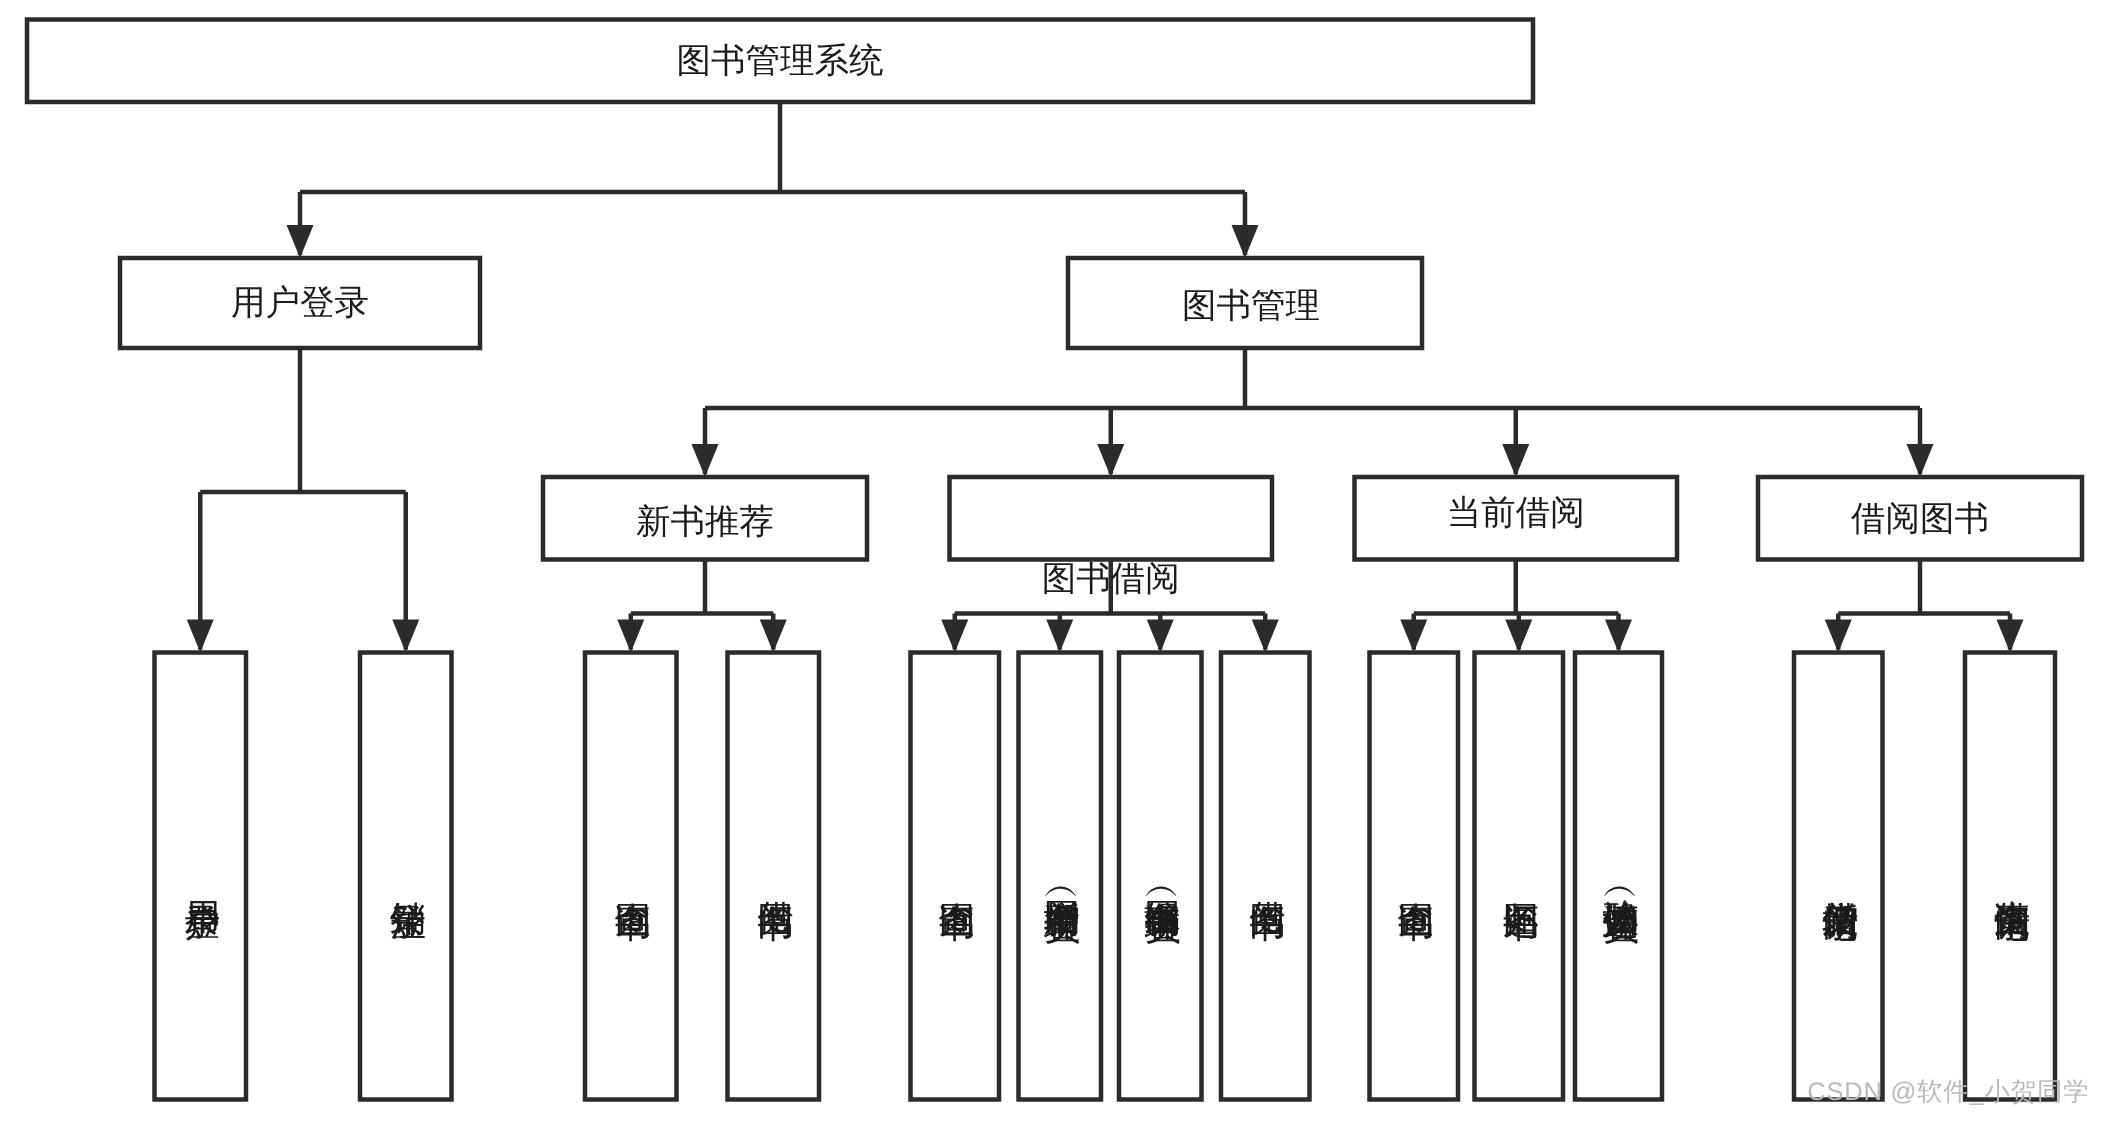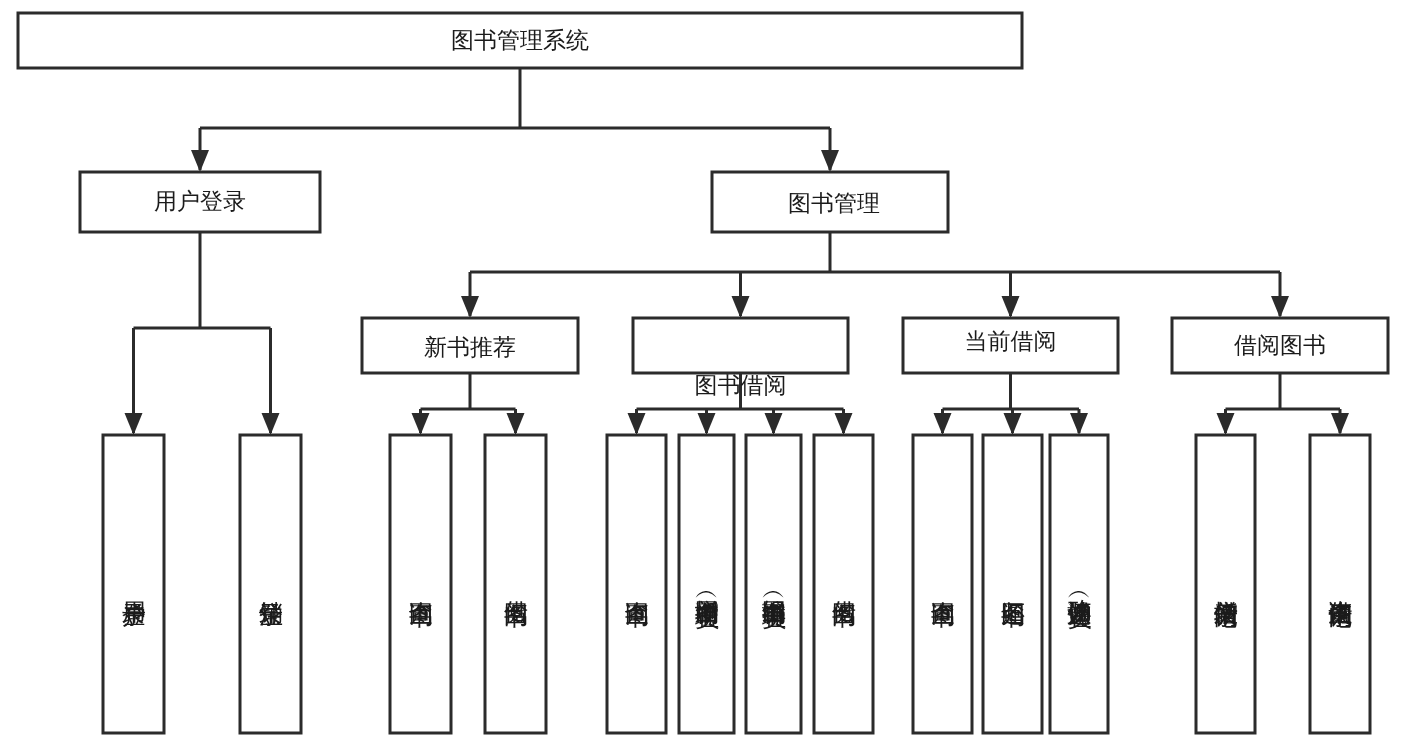--- a/index.html
+++ b/index.html
@@ -138,13 +138,14 @@
       <div class="node-label v-label" style="left: 607px; top: 435px; width: 59px; height: 298px;">查询图书</div>
       <div class="node-label v-label" style="left: 679px; top: 435px; width: 55px; height: 298px;">新增图书（管理员）</div>
       <div class="node-label v-label" style="left: 746px; top: 435px; width: 55px; height: 298px;">编辑图书（管理员）</div>
       <div class="node-label v-label" style="left: 814px; top: 435px; width: 59px; height: 298px;">借阅图书</div>
       <div class="node-label v-label" style="left: 913px; top: 435px; width: 59px; height: 298px;">查询图书</div>
       <div class="node-label v-label" style="left: 983px; top: 435px; width: 59px; height: 298px;">归还图书</div>
       <div class="node-label v-label" style="left: 1050px; top: 435px; width: 58px; height: 298px;">确认归还（管理员）</div>
       <div class="node-label v-label" style="left: 1196px; top: 435px; width: 59px; height: 298px;">新增借阅记录</div>
       <div class="node-label v-label" style="left: 1310px; top: 435px; width: 60px; height: 298px;">查询借阅记录</div>
     </div>
+  <div class="watermark">CSDN @软件_小贺同学</div>
 </div>
 
 </body></html>

